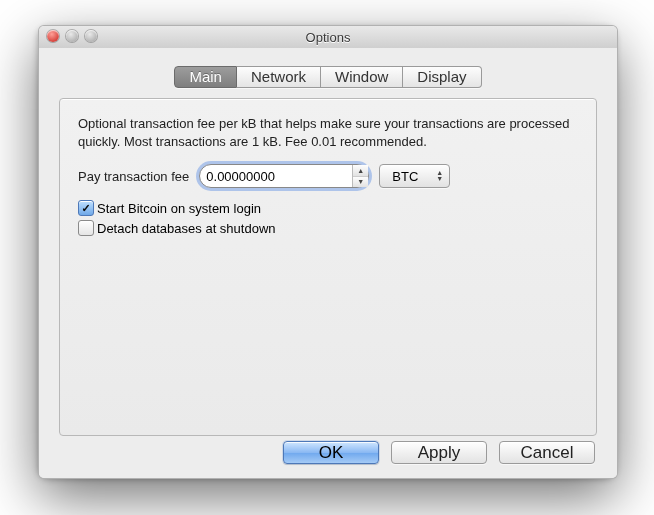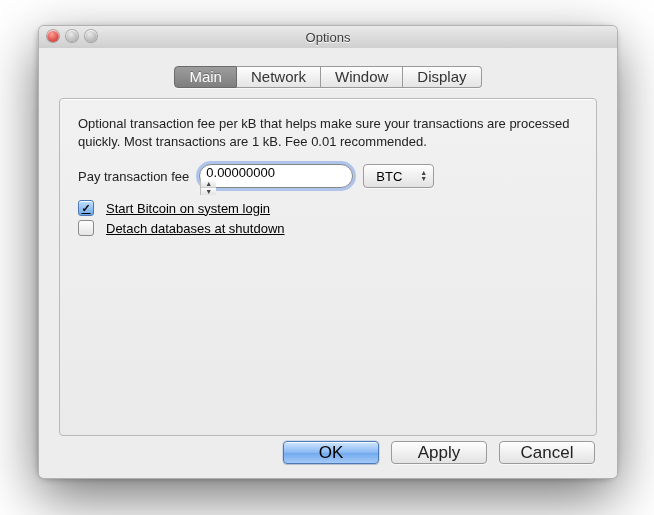--- a/index.html
+++ b/index.html
@@ -16,28 +16,28 @@
   .tabs{display:flex;justify-content:center;margin-top:18px;}
   .seg{display:flex;border-radius:4px;box-shadow:0 1px 0 rgba(255,255,255,.6);}
   .seg .tab{height:20px;line-height:20px;padding:0 14px;font-size:15px;color:#333;background:linear-gradient(#fdfdfd,#e4e4e4);border:1px solid #9a9a9a;border-left-width:0;cursor:default;}
   .seg .tab:first-child{border-left-width:1px;border-top-left-radius:4px;border-bottom-left-radius:4px;}
   .seg .tab:last-child{border-top-right-radius:4px;border-bottom-right-radius:4px;}
   .seg .tab.active{background:linear-gradient(#9d9d9d,#7f7f7f);color:#fff;border-color:#6b6b6b;text-shadow:0 -1px 0 rgba(0,0,0,.3);}
   .panel{margin:10px 20px 0 20px;border:1px solid #b8b8b8;border-radius:4px;background:linear-gradient(#f1f1f1,#eaeaea);box-shadow:inset 0 1px 0 #fff;padding:16px 18px 20px 18px;min-height:300px;position:relative;}
   .help{line-height:1.35;color:#222;margin-bottom:14px;}
   .row{display:flex;align-items:center;gap:10px;margin-bottom:12px;}
   .label{color:#222;text-align:right;}
-  .spinbox{display:flex;align-items:stretch;height:22px;border:1px solid #888;border-radius:12px;background:#fff;box-shadow:0 0 0 3px rgba(120,160,230,.55);flex-direction:column;}
+  .spinbox{display:flex;align-items:stretch;height:22px;border:1px solid #888;border-radius:12px;background:#fff;box-shadow:0 0 0 3px rgba(120,160,230,.55);}
   .spinbox input{border:0;outline:0;width:140px;padding:0 6px;font-size:13px;font-family:inherit;background:transparent;}
   .spinbtns{display:flex;flex-direction:column;width:15px;border-left:1px solid #bbb;}
   .spinbtns div{flex:1;display:flex;align-items:center;justify-content:center;font-size:7px;color:#444;background:linear-gradient(#fdfdfd,#e2e2e2);}
   .spinbtns div:first-child{border-bottom:1px solid #ccc;}
   .combo{height:22px;border:1px solid #9c9c9c;border-radius:4px;background:linear-gradient(#fefefe,#e2e2e2);display:flex;align-items:center;padding:0 6px 0 12px;gap:18px;box-shadow:0 1px 0 rgba(255,255,255,.6), inset 0 1px 0 #fff;}
   .combo .arrows{display:flex;flex-direction:column;font-size:7px;line-height:6px;color:#444;}
-  .check-row{display:flex;align-items:center;gap:12px;margin-top:4px;text-decoration:underline;}
+  .check-row{display:flex;align-items:center;gap:3px;margin-top:4px;}
   .chk{width:14px;height:14px;border:1px solid #8a8a8a;border-radius:3px;background:linear-gradient(#fefefe,#e5e5e5);display:flex;align-items:center;justify-content:center;box-shadow:inset 0 1px 0 #fff;}
   .chk.checked{background:linear-gradient(#bfe0ff,#6fa8e8);border-color:#4d78b8;}
   .chk.checked::after{content:"✓";font-size:11px;font-weight:bold;color:#0a0a0a;line-height:1;}
   .button-bar{position:absolute;right:22px;bottom:14px;display:flex;gap:12px;}
   .btn{height:21px;min-width:66px;padding:0 14px;border:1px solid #9a9a9a;border-radius:4px;background:linear-gradient(#fefefe,#e3e3e3);font-size:17px;color:#222;display:flex;align-items:center;justify-content:center;box-shadow:0 1px 0 rgba(255,255,255,.6), inset 0 1px 0 #fff;cursor:default;}
   .btn.primary{background:linear-gradient(#cfe6ff,#8bb9f3 50%,#6fa8ee 51%,#a4caf6);border-color:#4d78b8;box-shadow:0 0 0 1px rgba(90,140,210,.2),0 1px 1px rgba(0,0,0,.15), inset 0 1px 0 rgba(255,255,255,.8);color:#000;}
 </style>
 </head>
 <body>
 <div class="stage">

